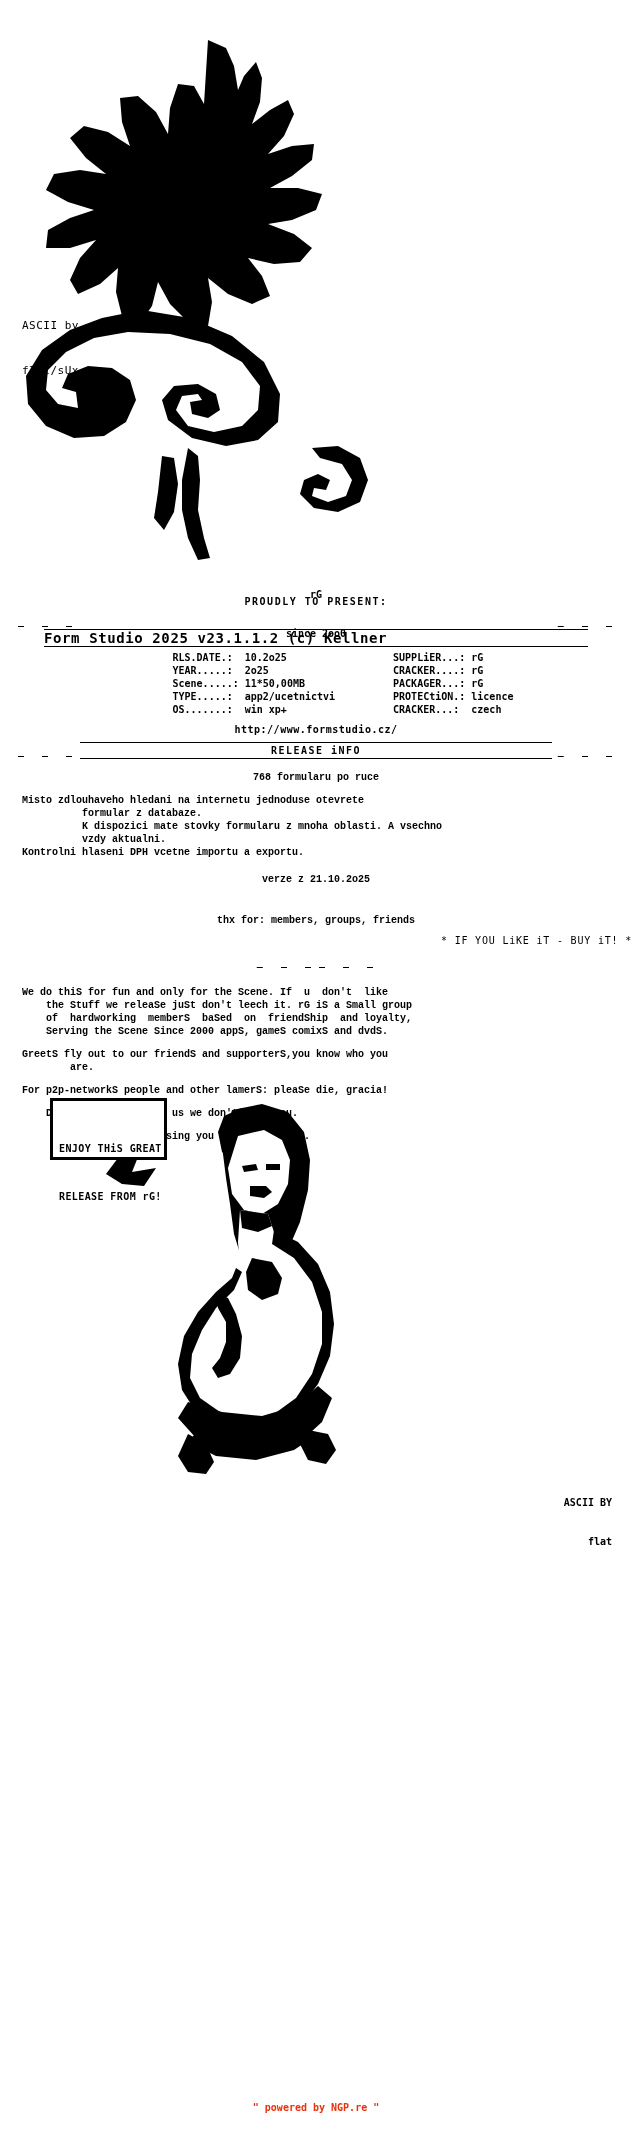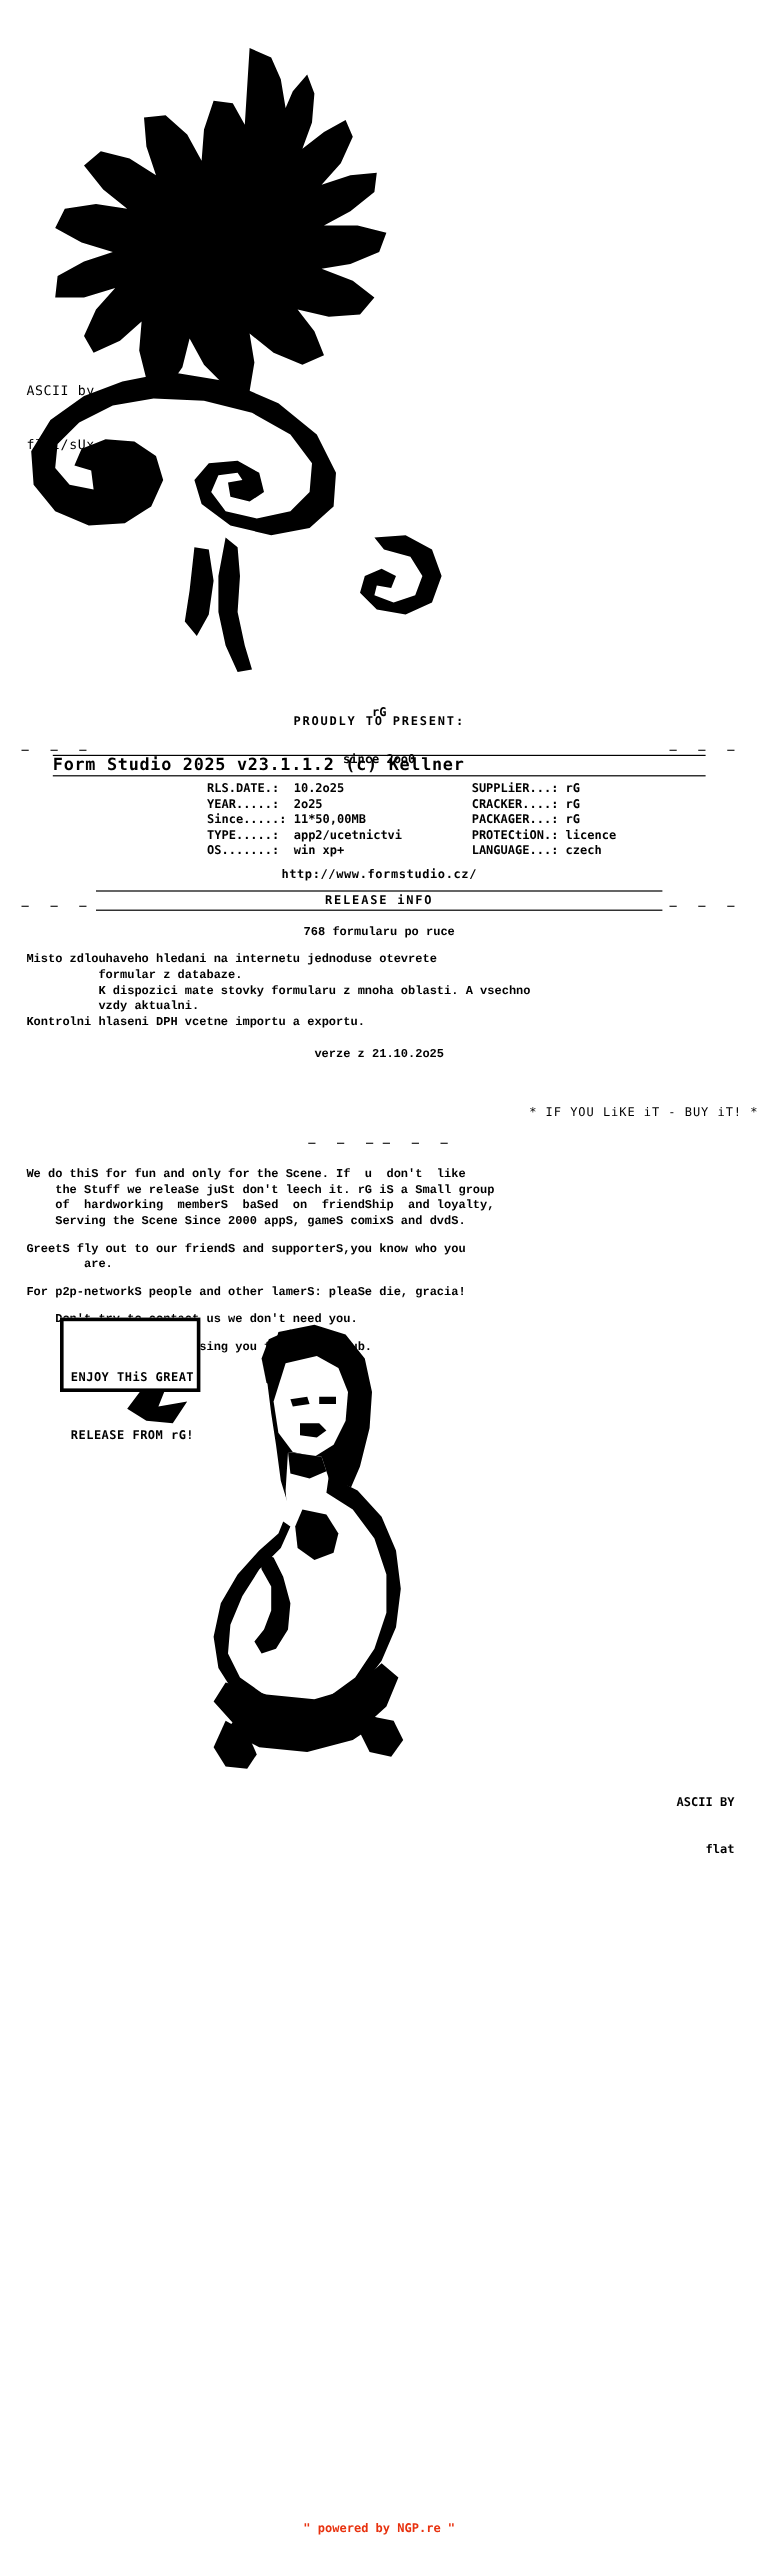--- a/index.html
+++ b/index.html
@@ -285,35 +285,35 @@
             <td class="right">SUPPLiER...:</td>
             <td>rG</td>
           </tr>
           <tr>
             <td class="left">YEAR.....:</td>
             <td>2o25</td>
             <td class="right">CRACKER....:</td>
             <td>rG</td>
           </tr>
           <tr>
-            <td class="left">Since.....:</td>
+            <td class="left">Scene.....:</td>
             <td>11*50,00MB</td>
             <td class="right">PACKAGER...:</td>
             <td>rG</td>
           </tr>
           <tr>
             <td class="left">TYPE.....:</td>
             <td>app2/ucetnictvi</td>
             <td class="right">PROTECtiON.:</td>
             <td>licence</td>
           </tr>
           <tr>
             <td class="left">OS.......:</td>
             <td>win xp+</td>
-            <td class="right">LANGUAGE...:</td>
+            <td class="right">CRACKER...:</td>
             <td>czech</td>
           </tr>
         </tbody>
       </table>
     </div>
 
     <div class="url-line">http://www.formstudio.cz/</div>
 
     <div class="rule-row section-head">
       <span class="dashes">_  _  _</span>
@@ -326,20 +326,21 @@
     <div class="spacer10"></div>
     <div class="body-text">Misto zdlouhaveho hledani na internetu jednoduse otevrete
           formular z databaze.
           K dispozici mate stovky formularu z mnoha oblasti. A vsechno
           vzdy aktualni.
 Kontrolni hlaseni DPH vcetne importu a exportu.</div>
     <div class="spacer14"></div>
     <div class="body-text center">verze z 21.10.2o25</div>
     <div class="spacer14"></div>
     <div class="spacer14"></div>
+    <div class="body-text center">thx for: members, groups, friends</div>
     <div class="buy-line">* IF YOU LiKE iT - BUY iT! *</div>
 
     <div class="rule-row section-head">
       <span class="dashes">_  _  _</span>
       <span class="dashes">_  _  _</span>
     </div>
 
     <div class="spacer14"></div>
     <div class="body-text">We do thiS for fun and only for the Scene. If  u  don't  like
     the Stuff we releaSe juSt don't leech it. rG iS a Small group

